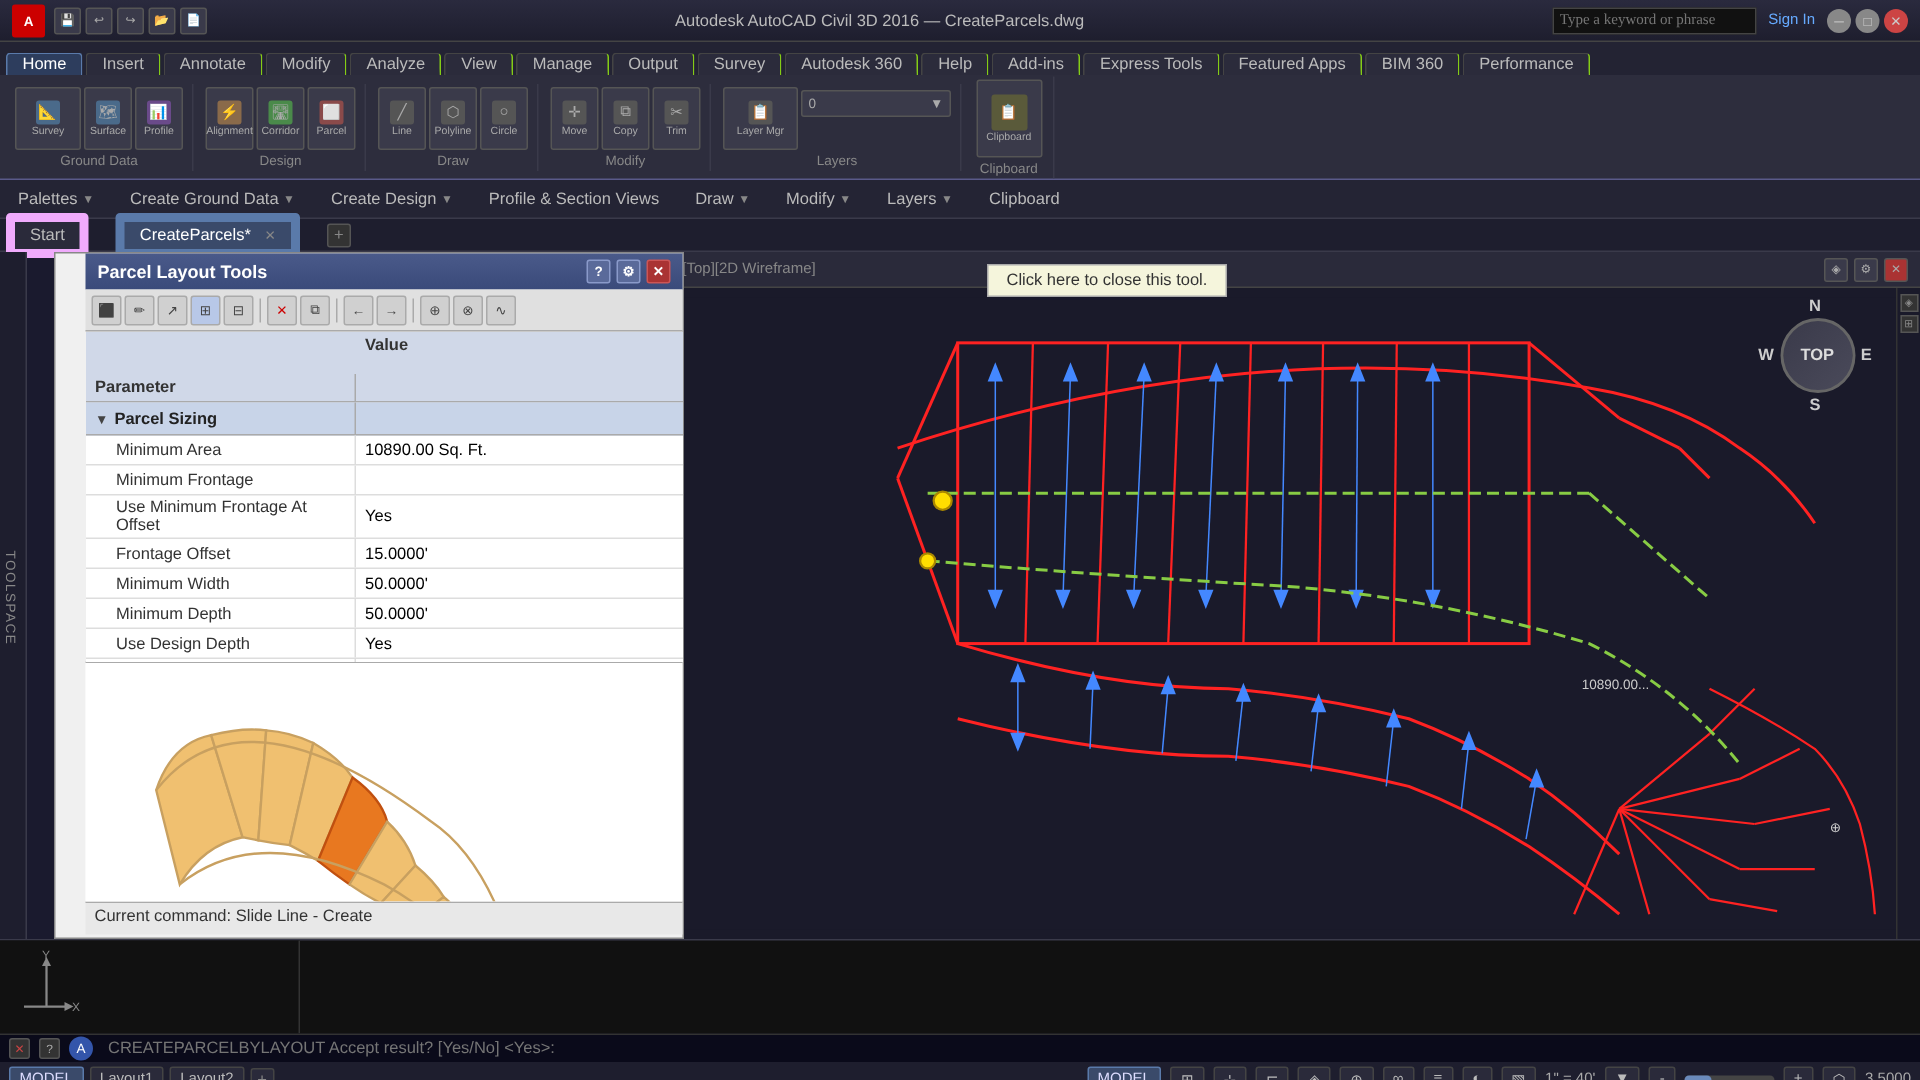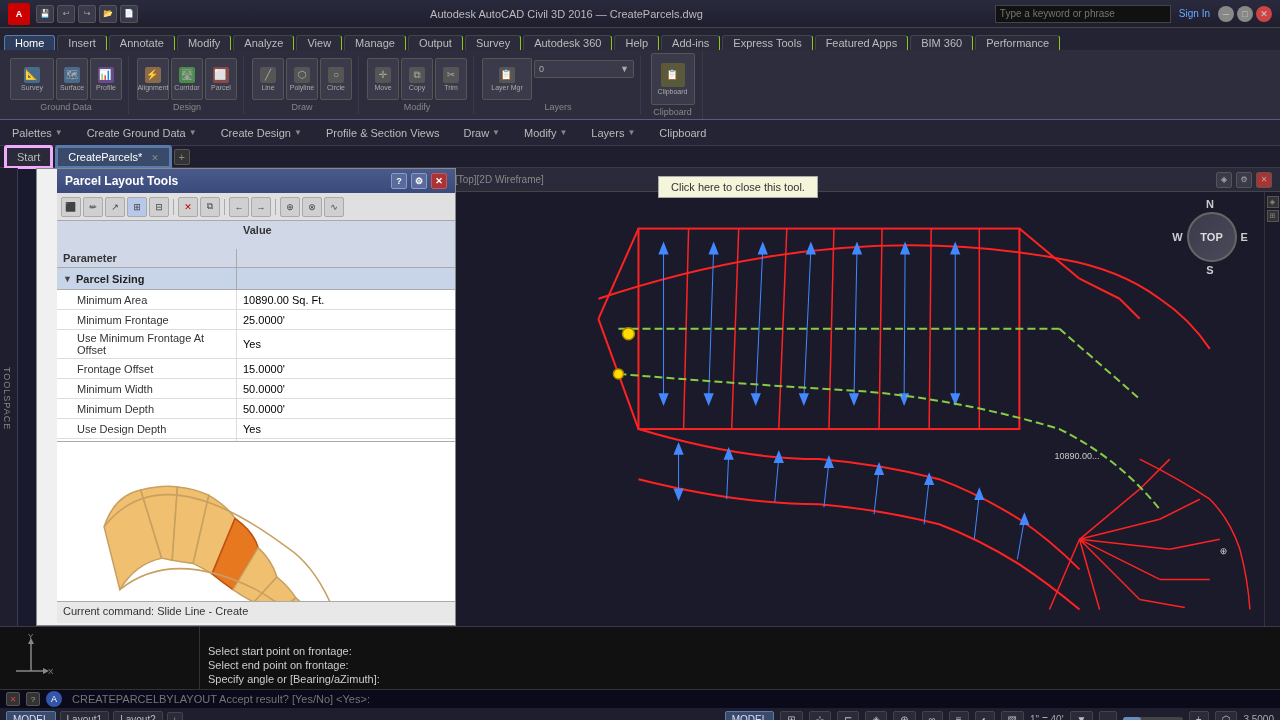--- a/index.html
+++ b/index.html
@@ -110,26 +110,26 @@
       background: #1e1e2e;
       display: flex;
       align-items: center;
       padding: 0 4px;
       gap: 0;
       border-bottom: 1px solid #3a3a4a;
     }
     .doc-tab {
       padding: 3px 10px;
       background: #2a2a3a;
-      border: 3px solid #f0abfc;
+      border: 6px solid #f0abfc;
       border-radius: 3px 3px 0 0;
       font-size: 11px;
       color: #bbb;
       cursor: pointer;
-      margin-right: 2px;
+      margin-right: 18px;
     }
     .doc-tab.active { background: #3a4a6a; color: #fff; border-color: #5a7aaa; }
     .doc-tab .close-x { margin-left: 6px; color: #888; font-size: 9px; }
     .tab-add-btn { width: 16px; height: 16px; background: #333; border: 1px solid #555; border-radius: 2px; display: flex; align-items: center; justify-content: center; font-size: 11px; color: #888; cursor: pointer; }
 
     
     #main-area {
       display: flex;
       height: calc(720px - 28px - 26px - 114px - 26px - 22px - 26px - 28px);
       
@@ -451,21 +451,21 @@
       <div class="qa-btn">↩</div>
       <div class="qa-btn">↪</div>
       <div class="qa-btn">📂</div>
       <div class="qa-btn">📄</div>
     </div>
   </div>
   <div class="title-text">
     <span>Autodesk AutoCAD Civil 3D 2016</span> — <span>CreateParcels.dwg</span>
   </div>
   <div style="display:flex;align-items:center;gap:8px;">
-    <input type="text" style="width: 176px; background: rgb(17, 17, 17); border: 1px solid rgb(68, 68, 68); color: rgb(204, 204, 204); font-size: 10px; padding: 2px 4px; height: 18px;" placeholder="Type a keyword or phrase">
+    <input type="text" style="width: 136px; background: rgb(17, 17, 17); border: 1px solid rgb(68, 68, 68); color: rgb(204, 204, 204); font-size: 10px; padding: 2px 4px; height: 18px; font-family: Liberation Serif, serif;" placeholder="Type a keyword or phrase">
     <div style="color:#6af;font-size:10px;cursor:pointer;">Sign In</div>
     <div style="display:flex;gap:3px;">
       <div class="win-btn win-min">─</div>
       <div class="win-btn win-max">□</div>
       <div class="win-btn win-close">✕</div>
     </div>
   </div>
 </div>
 
 <div id="ribbon-tabs">
@@ -675,21 +675,20 @@
           <span>Parcel Sizing</span>
         </div>
         <div class="col-value"></div>
       </div>
       <div class="grid-row">
         <div class="col-param indent">Minimum Area</div>
         <div class="col-value">10890.00 Sq. Ft.</div>
       </div>
       <div class="grid-row">
         <div class="col-param indent">Minimum Frontage</div>
-        <div class="col-value">25.0000'</div>
       </div>
       <div class="grid-row">
         <div class="col-param indent">Use Minimum Frontage At Offset</div>
         <div class="col-value">Yes</div>
       </div>
       <div class="grid-row">
         <div class="col-param indent">Frontage Offset</div>
         <div class="col-value">15.0000'</div>
       </div>
       <div class="grid-row">
@@ -905,25 +904,20 @@
             <polygon points="22,13 25,7 28,13" fill="#888"></polygon>
             <text x="22" y="8" fill="#888" font-size="8">Y</text>
             <line x1="10" y1="40" x2="40" y2="40" stroke="#888" stroke-width="1.5"></line>
             <polygon points="37,37 43,40 37,43" fill="#888"></polygon>
             <text x="42" y="43" fill="#888" font-size="8">X</text>
           </svg>
         </div>
       </div>
     </div>
 
-    <div id="command-lines">
-      <div style="color:#ccc;font-size:11px;">Select start point on frontage:</div>
-      <div style="color:#ccc;font-size:11px;">Select end point on frontage:</div>
-      <div style="color:#ccc;font-size:11px;">Specify angle or [Bearing/aZimuth]:</div>
-    </div>
   </div>
 
   <div id="command-input-bar" style="height:24px;background:#0a0a1a;border-top:1px solid #333;display:flex;align-items:center;padding:0 6px;gap:6px;">
     <div class="cmd-btn" style="color:#cc4444;">✕</div>
     <div class="cmd-btn">?</div>
     <div style="width:16px;height:16px;background:#3355aa;border-radius:50%;display:flex;align-items:center;justify-content:center;font-size:9px;color:white;">A</div>
     <input type="text" id="command-input" style="flex: 1 1 0%; background: rgb(10, 10, 26); border: none; color: rgb(221, 221, 221); font-size: 11px; padding: 2px 4px; height: 18px; outline: none;" placeholder="CREATEPARCELBYLAYOUT Accept result? [Yes/No] &lt;Yes&gt;:">
   </div>
 </div>
 

